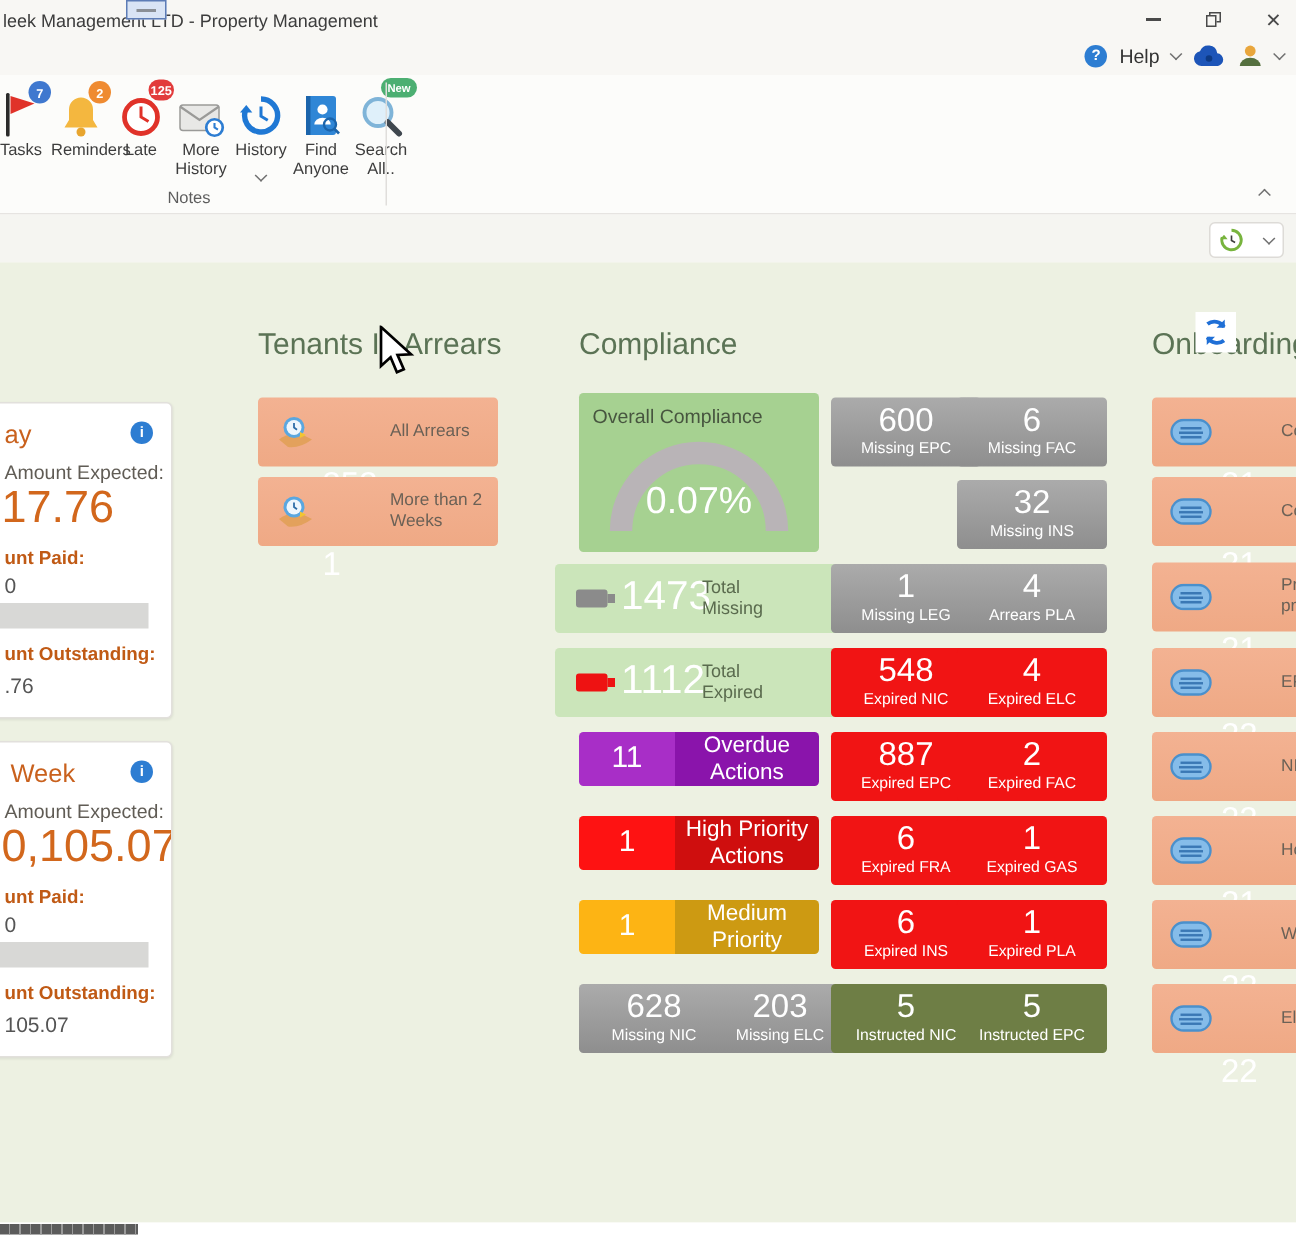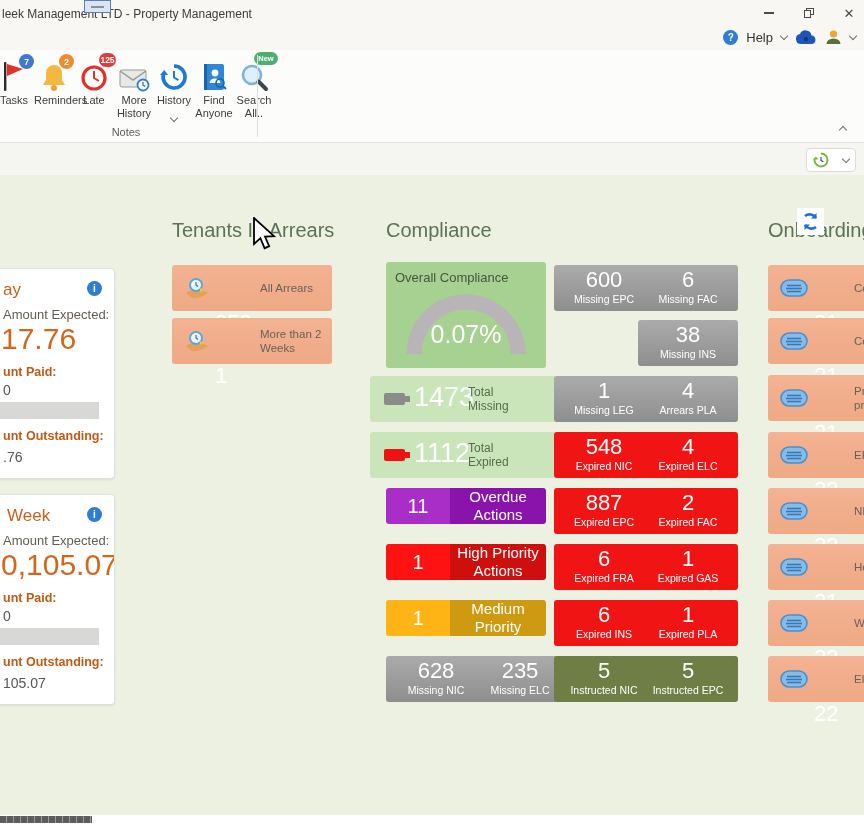--- a/index.html
+++ b/index.html
@@ -358,34 +358,34 @@
   <div class="tile tile-split split-amber" style="top:425px;">
     <span class="num">1</span>
     <span class="tlabel">Medium Priority</span>
   </div>
 
   <div class="tile tile-sm sm-gray" style="left:386px; top:481px;">
     <span class="num">628</span>
     <span class="tlabel">Missing NIC</span>
   </div>
   <div class="tile tile-sm sm-gray" style="left:470px; top:481px;">
-    <span class="num">235</span>
+    <span class="num">203</span>
     <span class="tlabel">Missing ELC</span>
   </div>
 
   <div class="tile tile-sm sm-gray" style="left:554px; top:90px;">
     <span class="num">600</span>
     <span class="tlabel">Missing EPC</span>
   </div>
   <div class="tile tile-sm sm-gray" style="left:638px; top:90px;">
     <span class="num">6</span>
     <span class="tlabel">Missing FAC</span>
   </div>
   <div class="tile tile-sm sm-gray" style="left:638px; top:145px;">
-    <span class="num">38</span>
+    <span class="num">32</span>
     <span class="tlabel">Missing INS</span>
   </div>
   <div class="tile tile-sm sm-gray" style="left:554px; top:201px;">
     <span class="num">1</span>
     <span class="tlabel">Missing LEG</span>
   </div>
   <div class="tile tile-sm sm-gray" style="left:638px; top:201px;">
     <span class="num">4</span>
     <span class="tlabel">Arrears PLA</span>
   </div>

